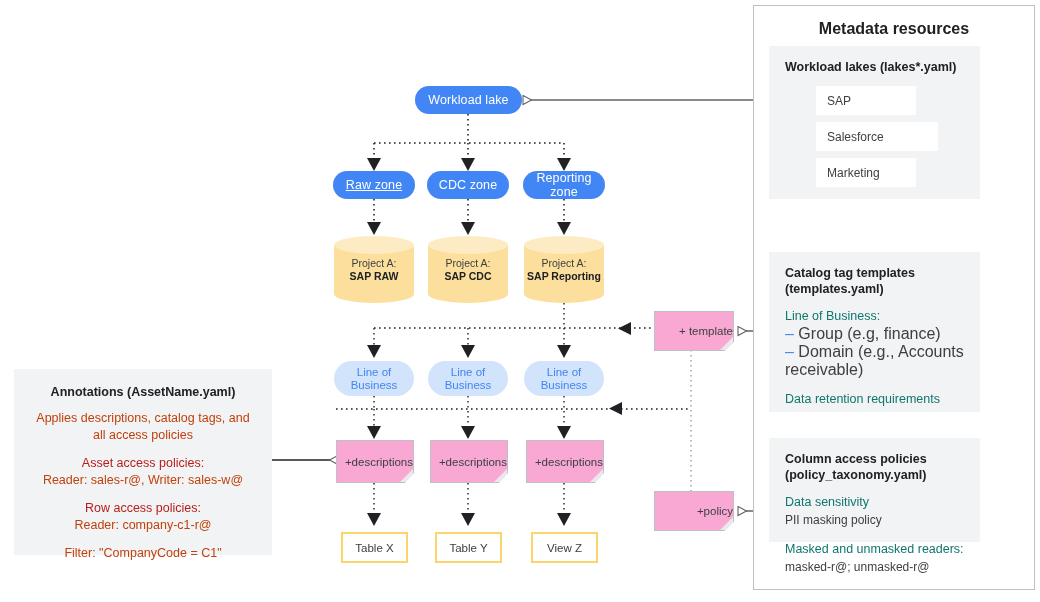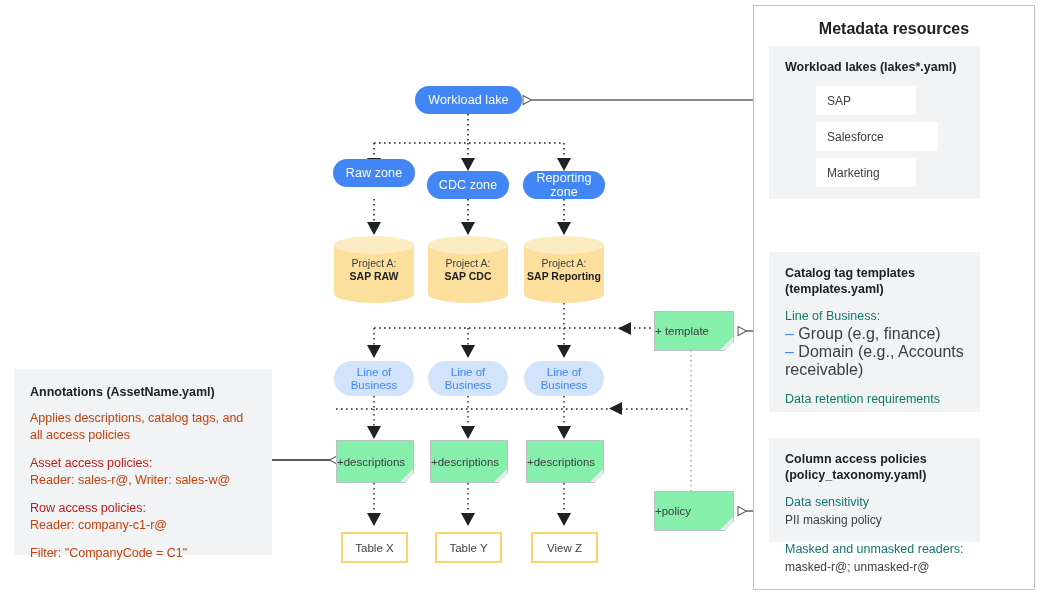--- a/index.html
+++ b/index.html
@@ -42,23 +42,23 @@
     background:#FCDF9C;border-radius:50%;
   }
   .cyl .label{
     position:absolute;left:0;right:0;top:50%;transform:translateY(-50%);
     text-align:center;font-size:10.5px;line-height:13px;color:#3c4043;z-index:2;
   }
   .cyl .label b{font-weight:700;color:#202124;}
 
   .note{
     position:absolute;box-sizing:border-box;
-    background:#86efac;border:1px solid #bdc1c6;
+    background:#f9a8d4;border:1px solid #bdc1c6;
     font-size:11.5px;color:#3c4043;
-    display:flex;align-items:center;justify-content:flex-start;
+    display:flex;align-items:center;justify-content:flex-end;
     
     clip-path:polygon(0 0, 100% 0, 100% 76%, 88% 100%, 0 100%);
   }
   .note .fold{
     position:absolute;right:0;bottom:0;width:13px;height:13px;
     background:#e8eaed;
     clip-path:polygon(100% 0,0 100%,100% 100%);
   }
   .tablebox{
     position:absolute;box-sizing:border-box;background:#ffffff;
@@ -205,21 +205,21 @@
 
     <g>
       <line x1="272" y1="460" x2="338" y2="460" stroke="#202124" stroke-width="1.6" marker-end="url(#solidArrowLeft)" transform="translate(0,0)"></line>
     </g>
   </svg>
 
   <div class="node pill" style="left:415px;top:86px;width:107px;height:28px;">
     <span>Workload lake</span>
   </div>
 
-  <div class="node pill" style="left:333px;top:159px;width:82px;height:28px;">
+  <div class="node pill" style="left:333px;top:171px;width:82px;height:28px;text-decoration:underline;">
     <span>Raw zone</span>
   </div>
   <div class="node pill" style="left:427px;top:171px;width:82px;height:28px;">
     <span>CDC zone</span>
   </div>
   <div class="node pill" style="left:523px;top:171px;width:82px;height:28px;">
     <span>Reporting zone</span>
   </div>
 
   <div class="cyl" style="left:334px;top:236px;width:80px;height:67px;">
@@ -287,21 +287,21 @@
 
   <div class="note" style="left:654px;top:311px;width:80px;height:40px;">
     <span>+ template</span>
     <span class="fold"></span>
   </div>
   <div class="note" style="left:654px;top:491px;width:80px;height:40px;">
     <span>+policy</span>
     <span class="fold"></span>
   </div>
 
-  <div class="annot" style="left:14px;top:369px;width:258px;height:186px;">
+  <div class="annot" style="left:14px;top:369px;width:258px;height:186px;text-align:center;">
     <h4>Annotations (AssetName.yaml)</h4>
     <p>Applies descriptions, catalog tags, and all access policies</p>
     <div class="grp">
       <p class="blue">Asset access policies:</p>
       <p>Reader: sales-r@, Writer: sales-w@</p>
     </div>
     <div class="grp">
       <p class="blue">Row access policies:</p>
       <p>Reader: company-c1-r@</p>
     </div>

